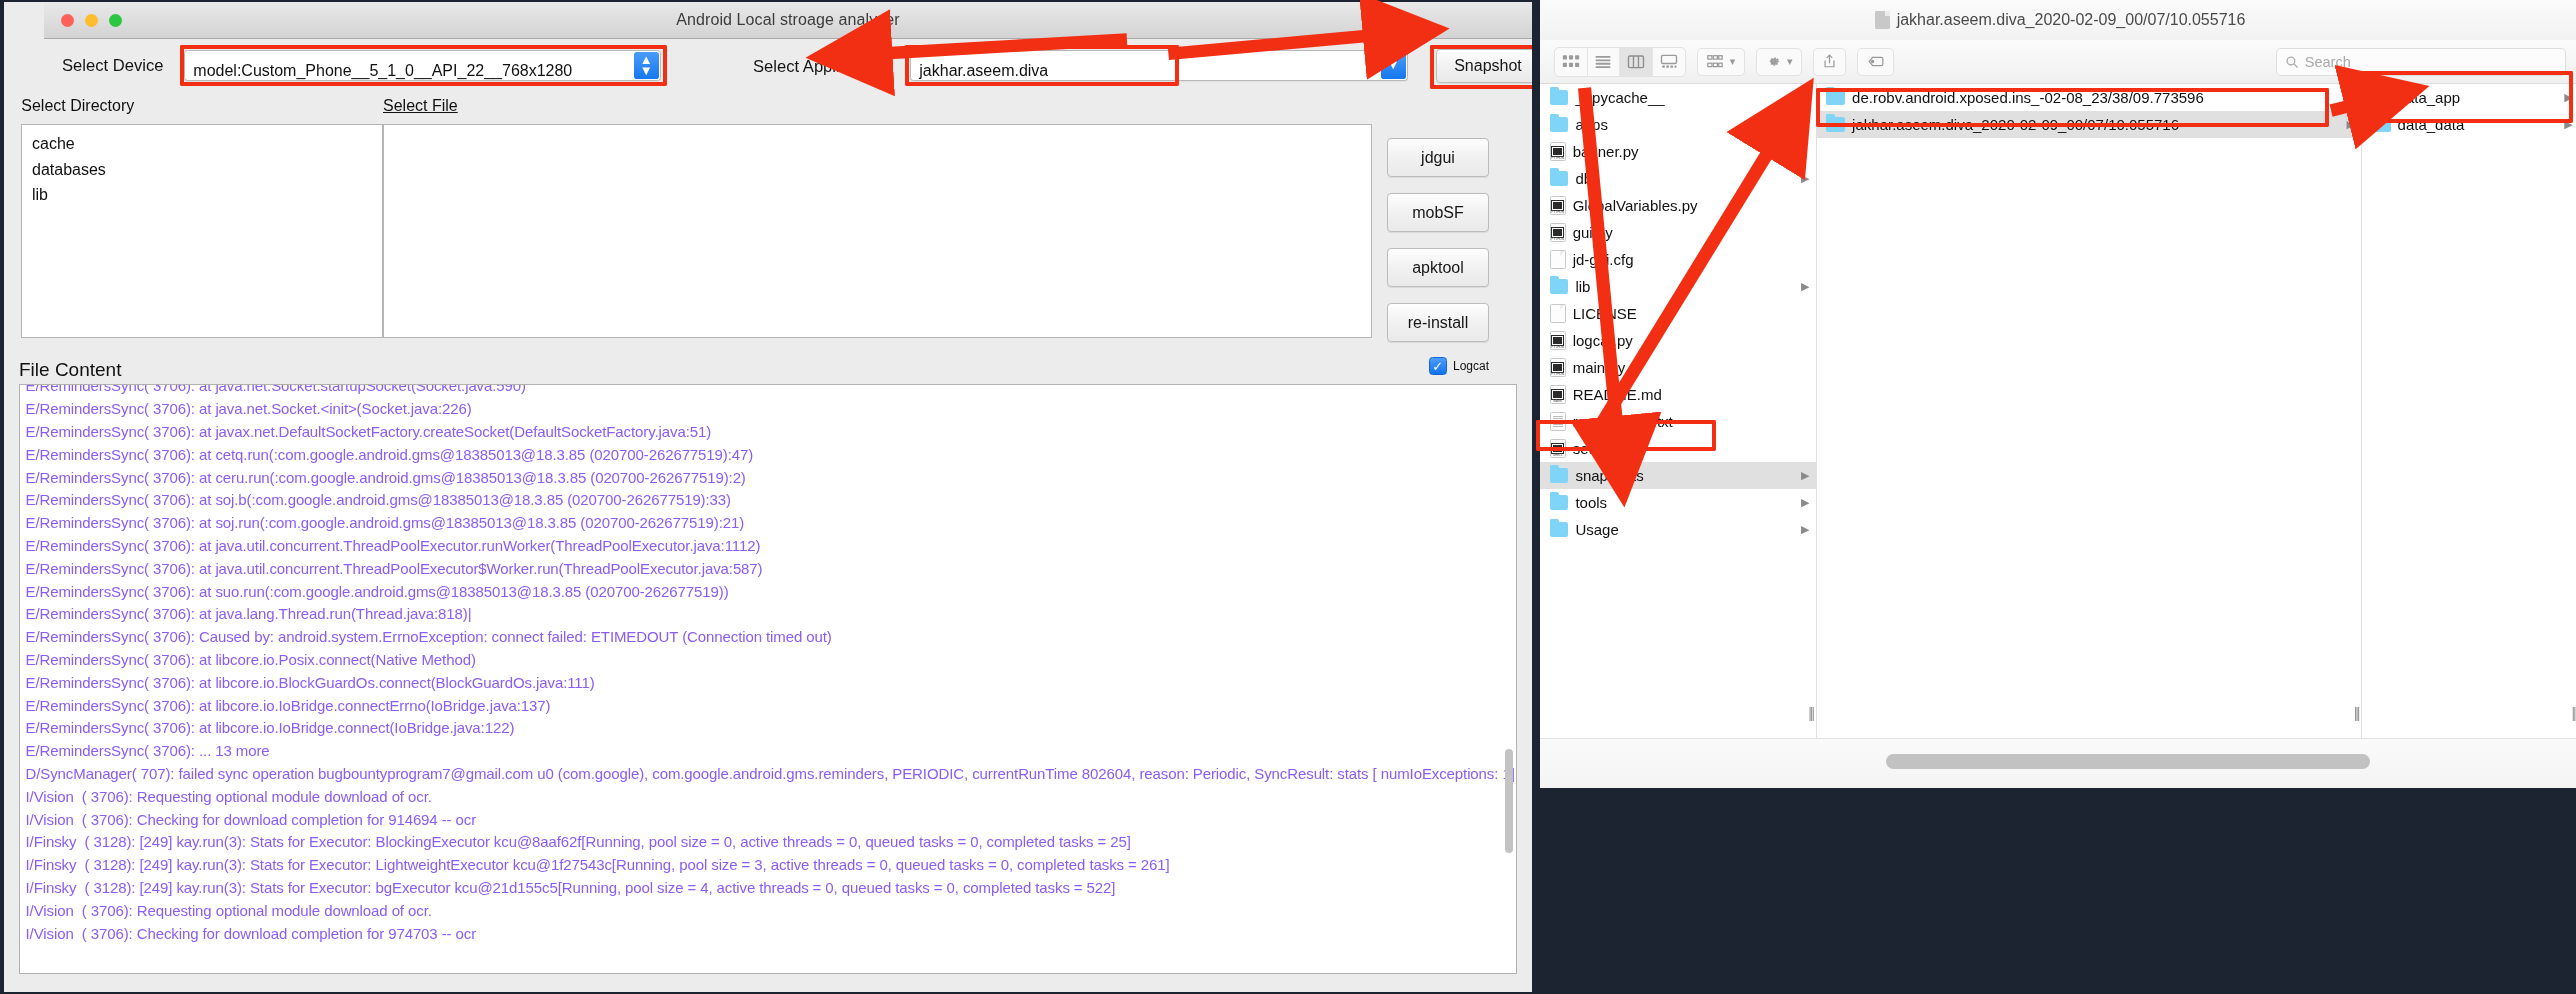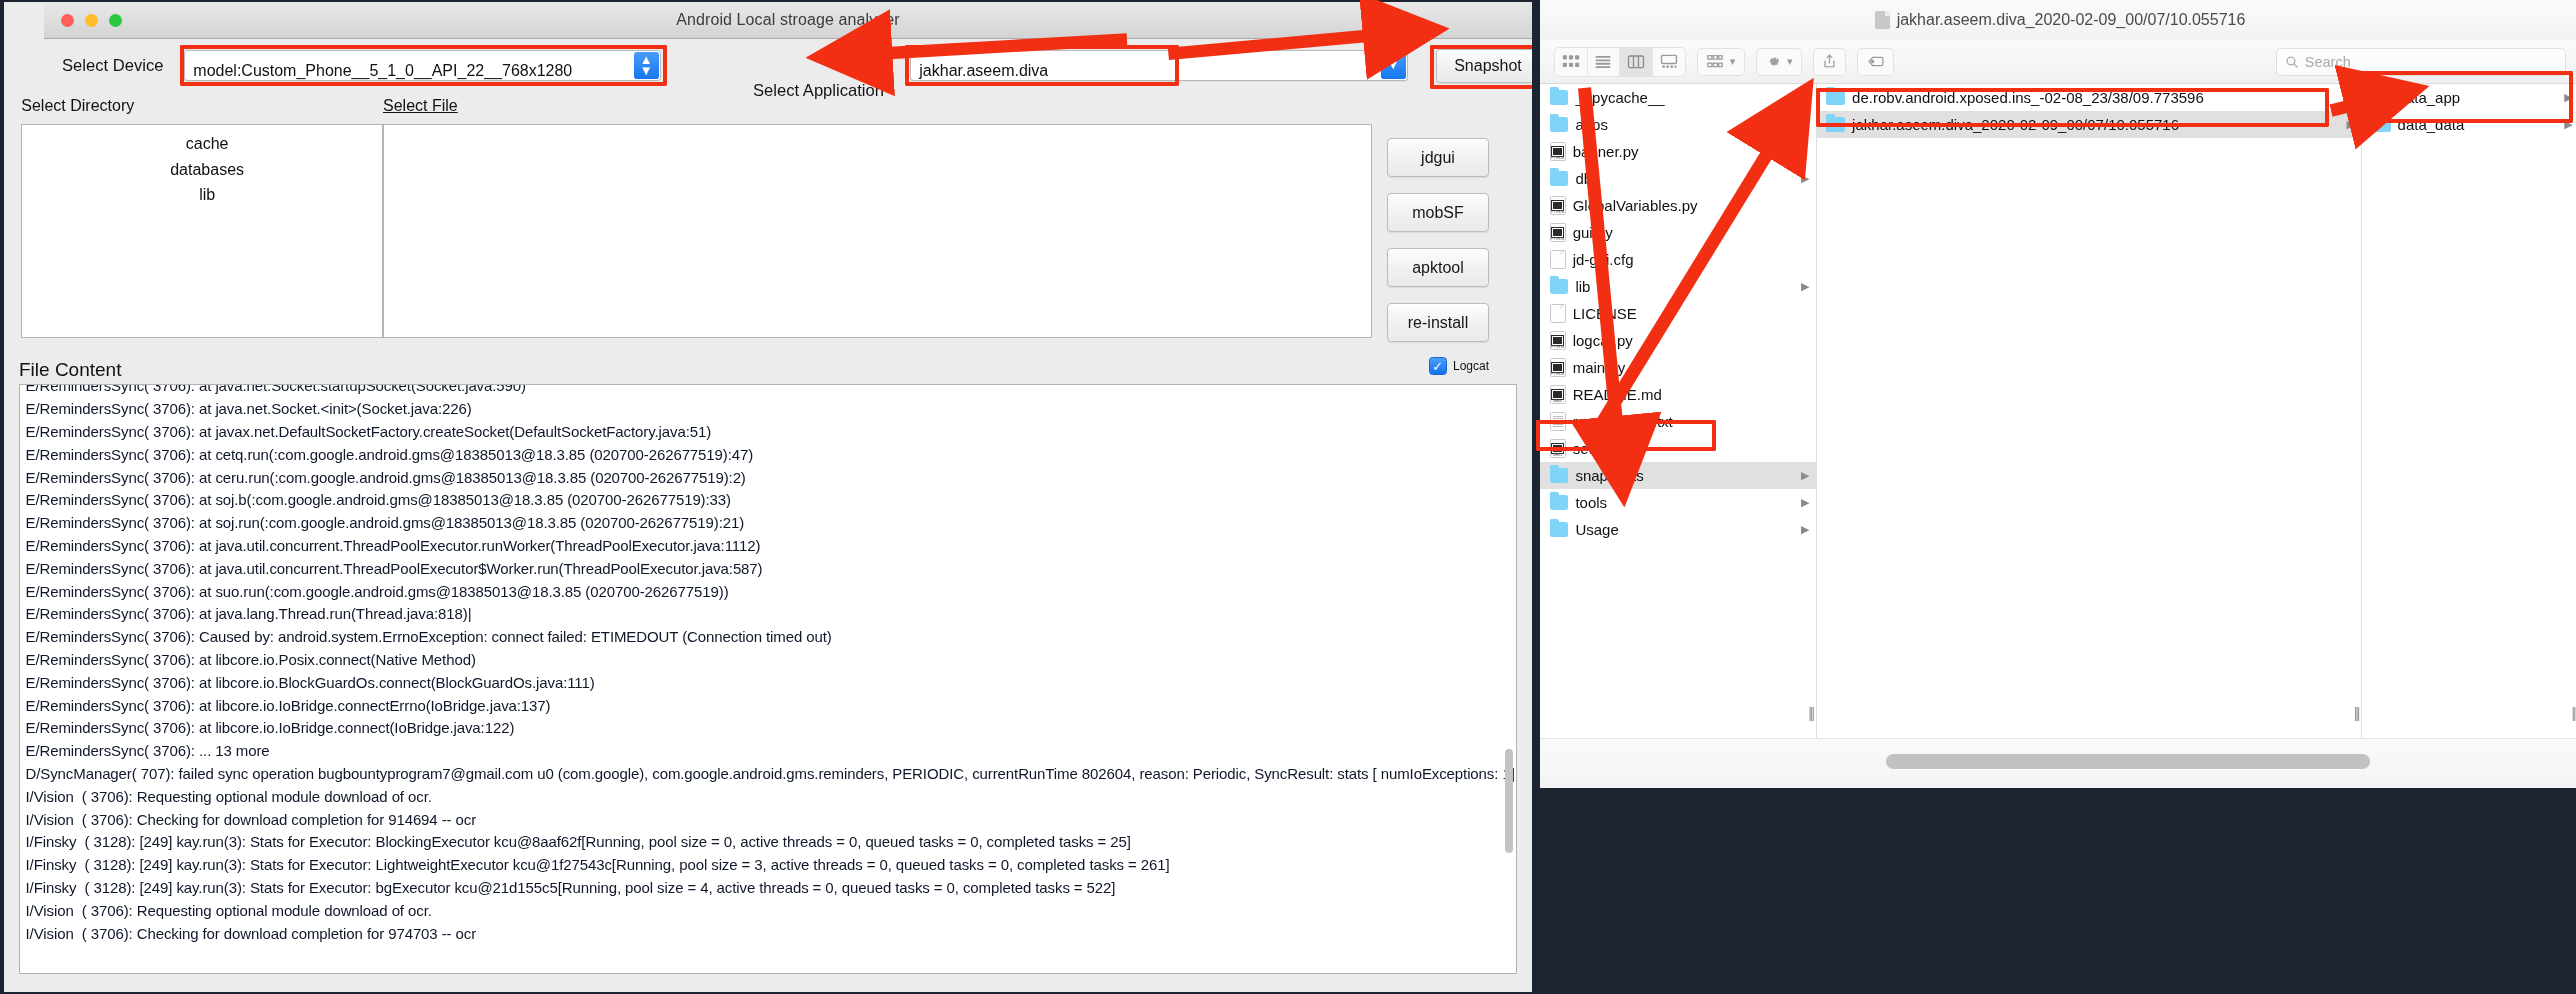--- a/index.html
+++ b/index.html
@@ -67,21 +67,21 @@
     display: flex; align-items: center; justify-content: center;
     box-shadow: 0 0.7px 0.7px rgba(0,0,0,.08);
   }
 
   
   .panel-label { position: absolute; font-size: 16px; color: #111; }
   .listbox {
     position: absolute; background: #fff; border: 0.7px solid #b5b5b5;
     overflow: hidden; padding: 5.5px 0 0 0;
   }
-  .listitem { font-size: 16px; color: #101010; padding: 2.1px 0 2.1px 9.7px; line-height: 1.36; text-align: center; }
+  .listitem { font-size: 16px; color: #101010; padding: 2.1px 0 2.1px 9.7px; line-height: 1.36; }
 
   .sidebtns { position: absolute; display: flex; flex-direction: column; gap: 16px; }
   .sidebtns .btn { width: 102px; height: 39px; }
 
   
   #file-content-label { position: absolute; left: 15px; top: 357px; font-size: 19px; color: #111; }
   #logcat-wrap { position: absolute; right: 43px; top: 355px; display: flex; align-items: center; gap: 6.2px; }
   .cbx {
     width: 18px; height: 18px; border-radius: 3.5px;
     background: linear-gradient(to bottom,#4e9df9 0%,#1172ee 100%);
@@ -89,21 +89,21 @@
     border: 0.7px solid #1166d6;
   }
   #logcat-label { font-size: 12px; color: #111; }
 
   #log-area {
     position: absolute; left: 15px; top: 382px; right: 15px; bottom: 18px;
     background: #fff; border: 0.7px solid #b2b2b2; overflow: hidden;
   }
   #log-lines { padding: 1.4px 0 0 5.5px; }
   .logline {
-    font-size: 15px; color: #0f172a; line-height: 1.52; white-space: pre-wrap;
+    font-size: 15px; color: #8b5cf6; line-height: 1.52; white-space: pre-wrap;
     word-break: break-word; letter-spacing: -0.1px;
   }
   .logline.first { margin-top: -11px; }
   #log-vscroll {
     position: absolute; right: 2.1px; top: 4.1px; bottom: 4.1px; width: 9.7px;
   }
   #log-vthumb {
     position: absolute; right: 0.7px; top: 62%; height: 18%; width: 8.3px;
     background: #c3c3c3; border-radius: 4.1px;
   }
@@ -216,21 +216,21 @@
 
       <div class="combo" style="position:absolute; left:140px; top:11px; width:477px;">
         <span class="ctext">model:Custom_Phone__5_1_0__API_22__768x1280</span>
         <span class="stepper">
           <span>▲</span>
             <span>▼</span>
         </span>
       </div>
       <div class="redbox" style="left:136px; top:6.2px; width:487px; height:41px;"></div>
 
-      <span class="lbl" style="position:absolute; left:709px; top:18px;margin-top:24px;">Select Application</span>
+      <span class="lbl" style="position:absolute; left:709px; top:18px;">Select Application</span>
 
       <div class="combo" style="position:absolute; left:866px; top:11px; width:498px;">
         <span class="ctext">jakhar.aseem.diva</span>
         <span class="stepper single">
           <span>▼</span>
         </span>
       </div>
       <div class="redbox" style="left:861px; top:6.2px; width:274px; height:41px;"></div>
 
       <div class="btn" style="position:absolute; left:1392px; top:10.4px; width:104px; height:34px;">Snapshot</div>

